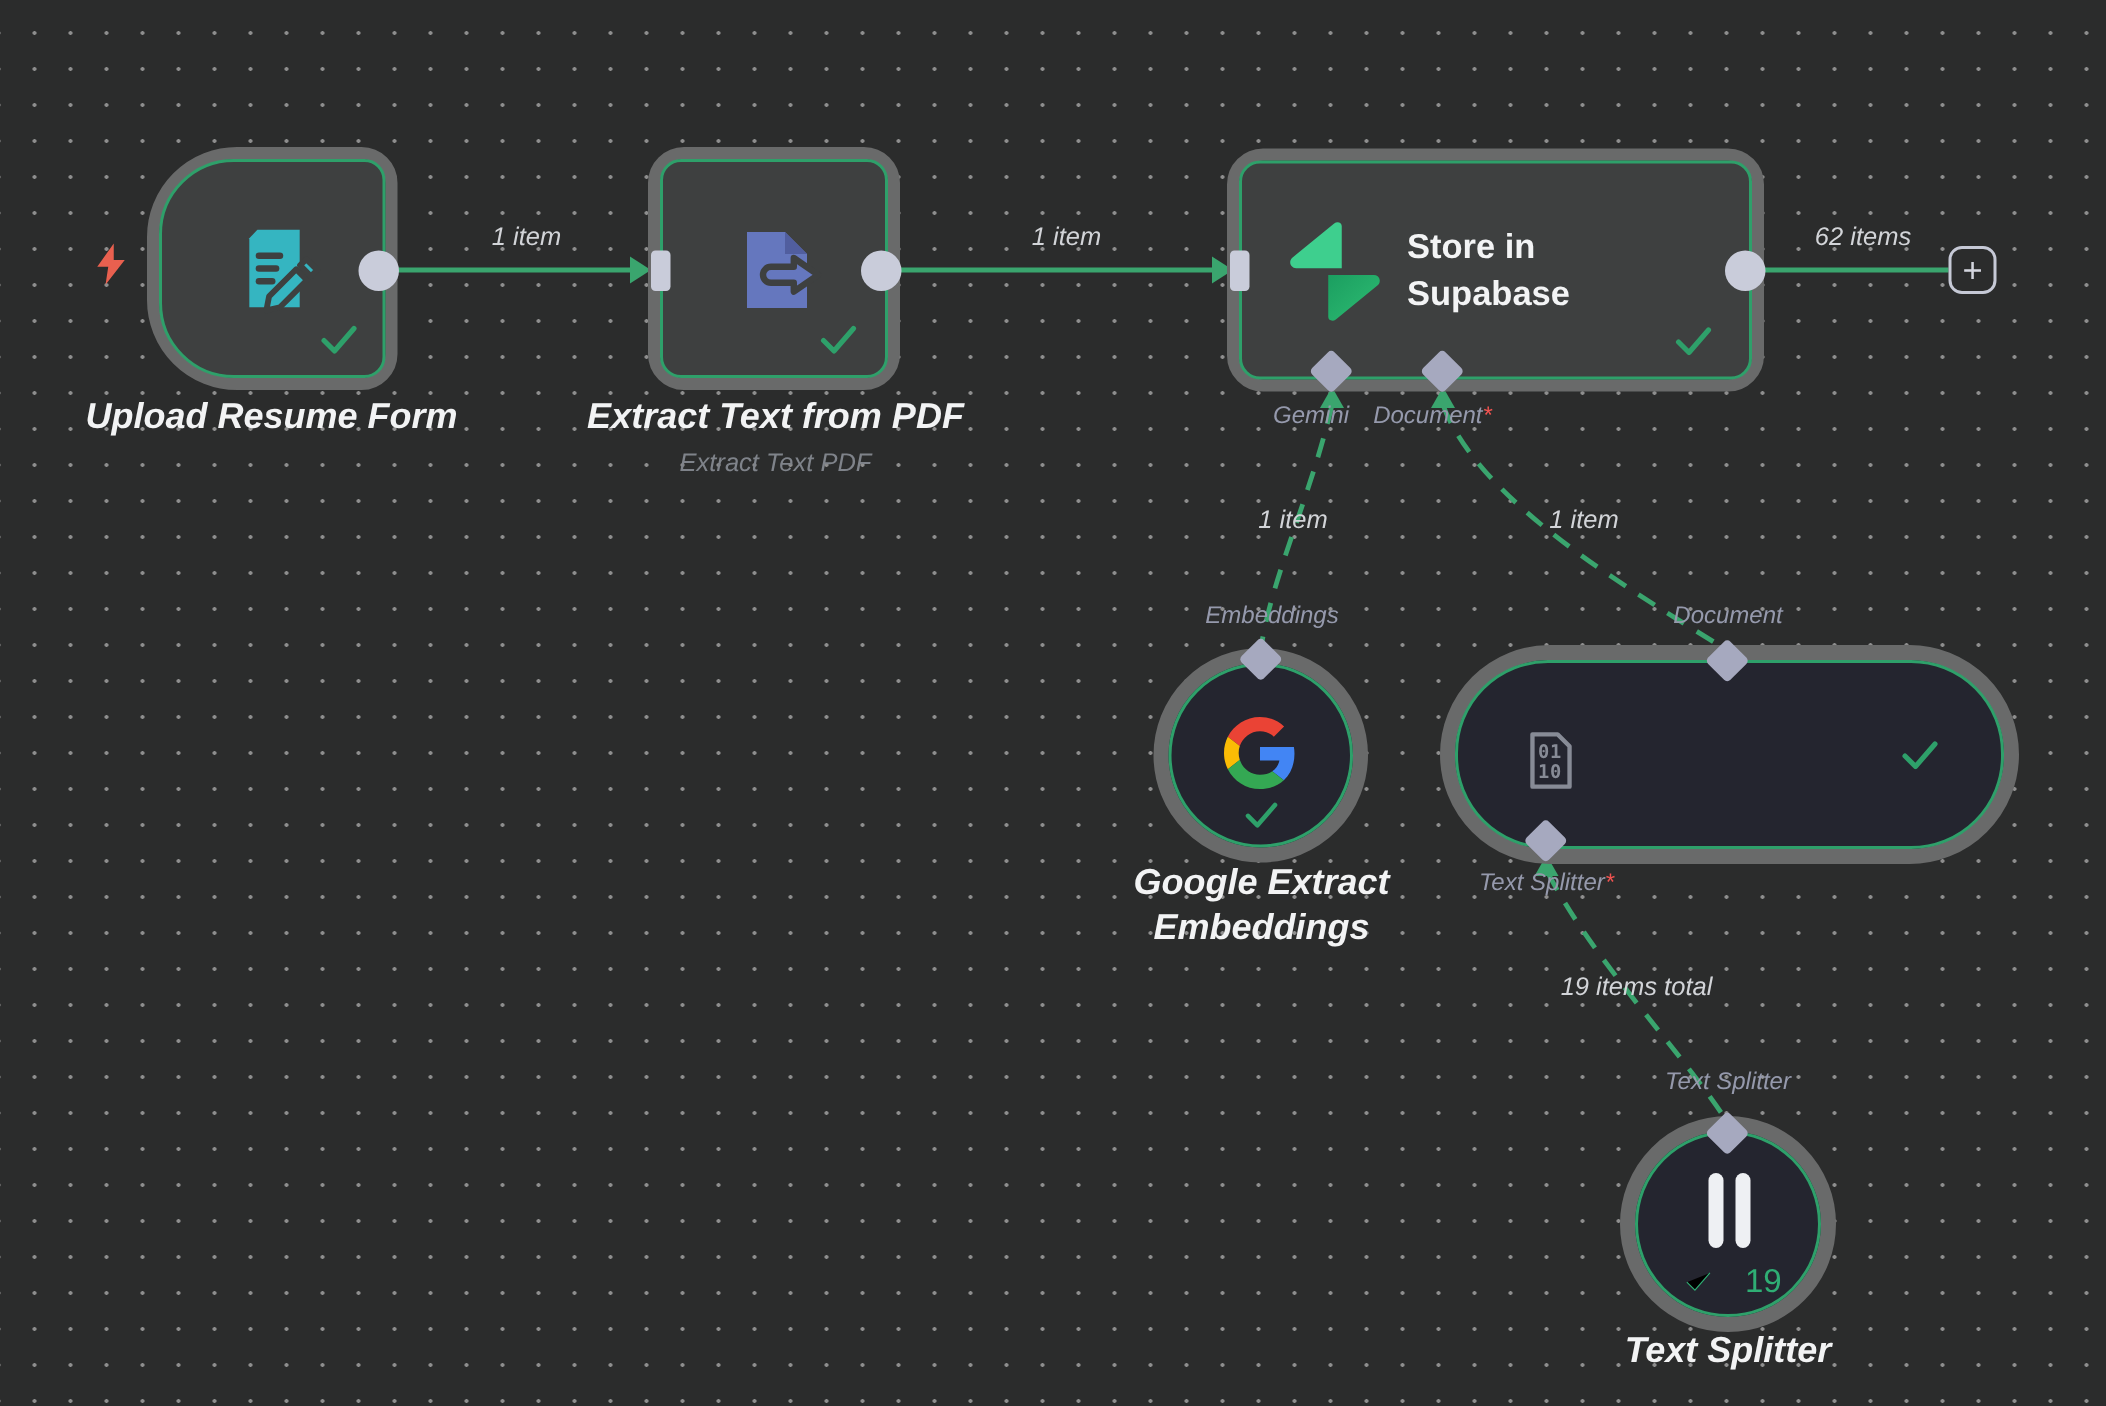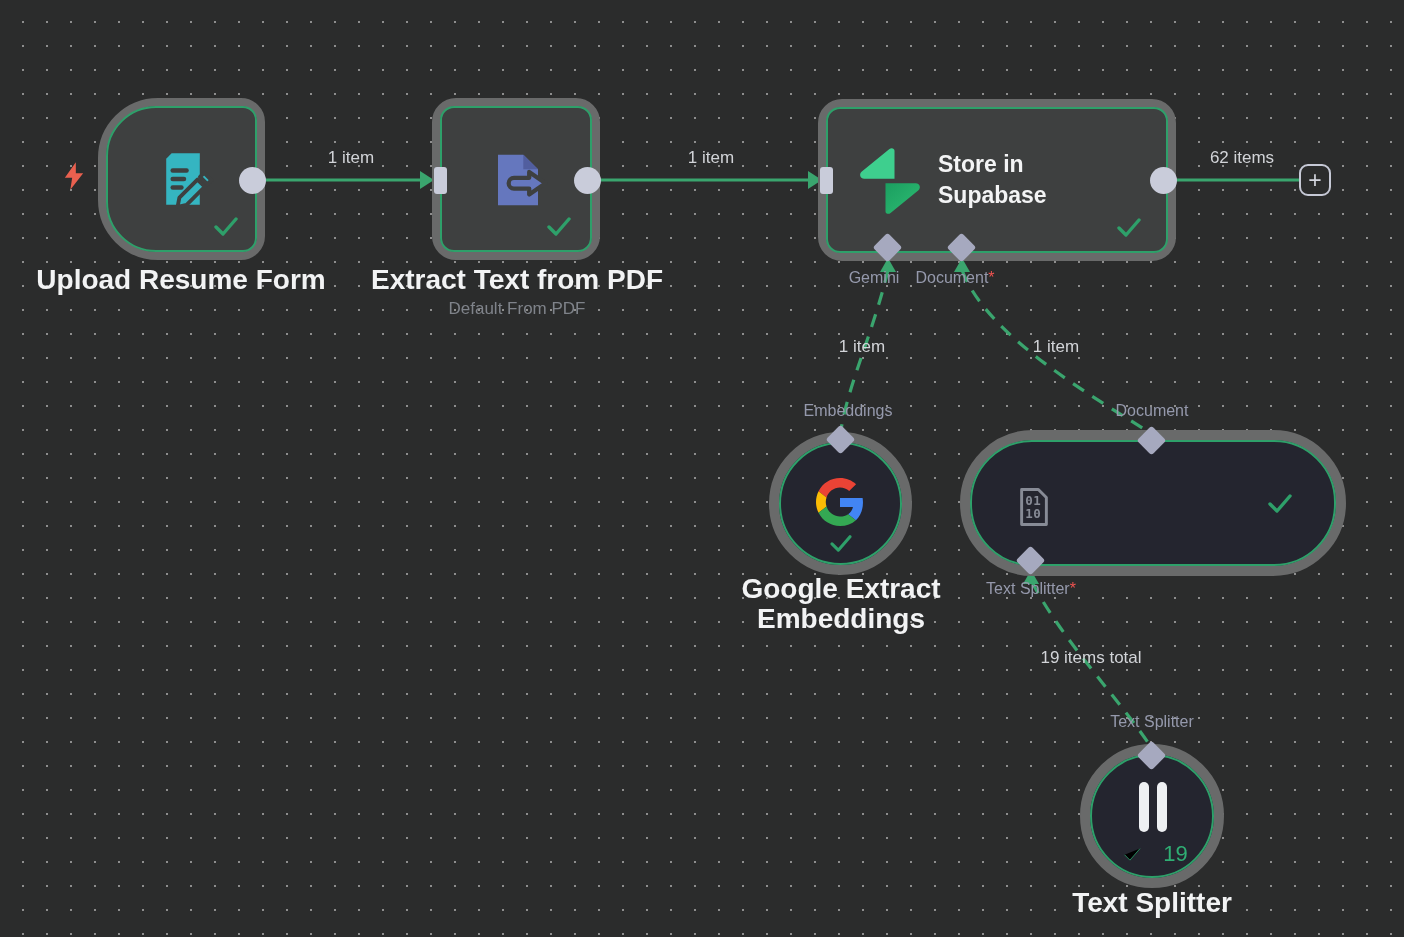--- a/index.html
+++ b/index.html
@@ -16,24 +16,24 @@
   .node { position:absolute; border:8px solid #696a6a; background:#3e4040; z-index:5; }
   .node::after { content:""; position:absolute; inset:0; border:2px solid #2ea06a;
     border-radius:var(--ir,10px); pointer-events:none; }
   .node.ai { border-width:10px; background:#24252f; }
   .out-dot { position:absolute; width:27px; height:27px; border-radius:50%;
     background:#c9ccda; z-index:6; }
   .in-rect { position:absolute; width:13px; height:27px; border-radius:3px;
     background:#c9ccda; z-index:6; }
   .diamond { position:absolute; width:21px; height:21px; background:#a6a9bf;
     border-radius:3px; transform:rotate(45deg); z-index:7; }
-  .lbl { position:absolute; transform:translateX(-50%); white-space:nowrap; z-index:4; }
+  .lbl { position:absolute; transform:translateX(-50%); white-space:nowrap; z-index:4;font-style:italic; }
   .item-lbl { font-size:17px; color:#d2d4d8; }
   .port-lbl { font-size:16px; color:#9599ac; }
-  .node-lbl { font-size:28px; font-weight:bold; color:#f2f3f4; text-align:center; }
+  .node-lbl { font-size:24px; font-weight:bold; color:#f2f3f4; text-align:center; }
   .sub-lbl { font-size:17px; color:#7f838a; }
   .title { position:absolute; font-size:23px; font-weight:bold; color:#f3f4f5;
     line-height:31px; z-index:6; }
   .icon-box { position:absolute; z-index:6; }
   .check { position:absolute; z-index:6; }
   .check polyline { fill:none; stroke:#2ea06a; stroke-width:3.4;
     stroke-linecap:round; stroke-linejoin:round; }
   .req { color:#ef5350; }
   .plus-btn { position:absolute; width:32px; height:32px; border-radius:9px;
     border:2.5px solid #c6c9d6; color:#d4d6df; background:#2b2c2c; z-index:6;
@@ -98,21 +98,21 @@
       <path fill="#515e9f" d="M14 2.5 L19.5 8 H14 Z"></path>
       <path fill="#6577be" stroke="#3e4040" stroke-width="1.6" stroke-linejoin="round" d="M10.5 11.2 H16.2 V9 L22.3 13.2 L16.2 17.4 V15.2 H10.5 A2 2 0 0 1 10.5 11.2 Z"></path>
     </svg>
     <svg class="check" style="right:20px; bottom:16px;" width="26" height="20" viewBox="0 0 26 20">
       <polyline points="3,11 10,18 23,3"></polyline>
     </svg>
   </div>
   <div class="in-rect" style="left:434px; top:167px;"></div>
   <div class="out-dot" style="left:574px; top:167px;"></div>
   <div class="lbl node-lbl" style="left:517px; top:264px;">Extract Text from PDF</div>
-  <div class="lbl sub-lbl" style="left:517px; top:299px;">Default From PDF</div>
+  <div class="lbl sub-lbl" style="left:517px; top:299px;">Extract Text PDF</div>
 
   <div class="node" style="left:818px; top:99px; width:358px; height:162px; border-radius:24px; --ir:14px;">
     <svg class="icon-box" style="left:28px; top:38px;" width="72" height="72" viewBox="0 0 64 64">
       <defs>
         <linearGradient id="supa-grad" x1="0" y1="0" x2="1" y2="1">
           <stop offset="0" stop-color="#1b9e60"></stop>
           <stop offset="1" stop-color="#2ebd73"></stop>
         </linearGradient>
       </defs>
       <path fill="#3ecf8e" d="M36 5 V30 H9 C5.7 30 4.2 26 6.7 23.8 L31.5 3.6 C33.3 2.1 36 3 36 5 Z"></path>

